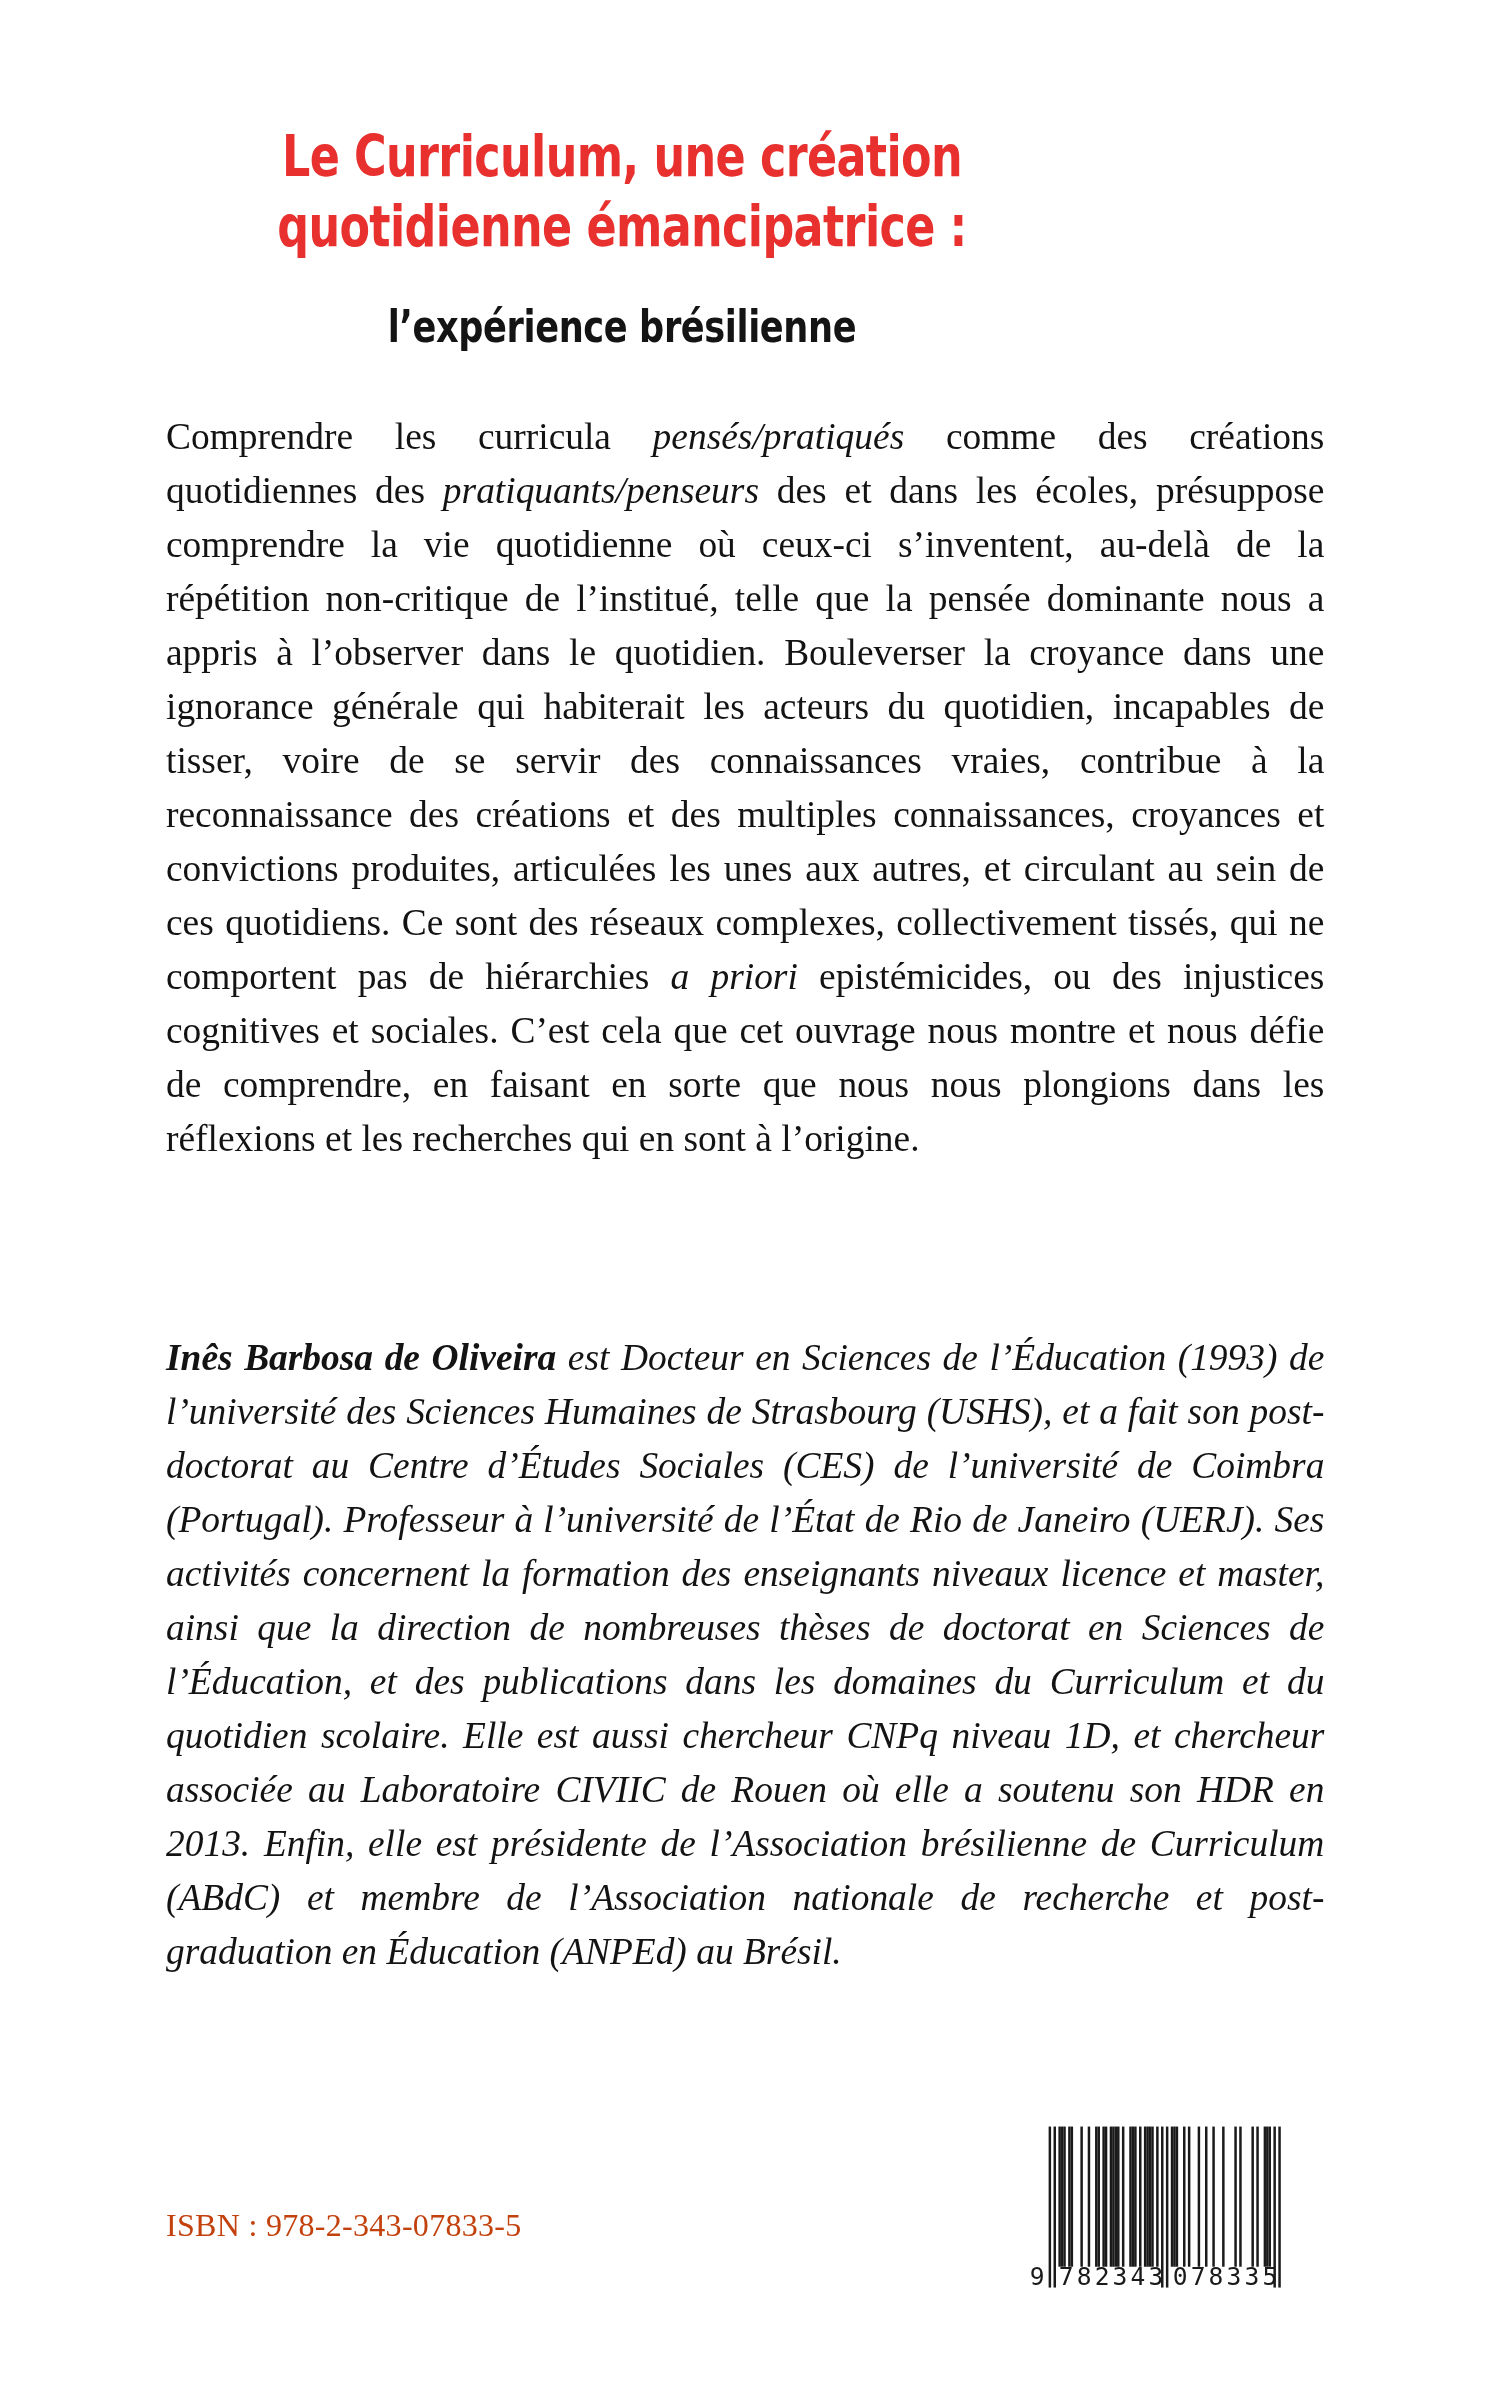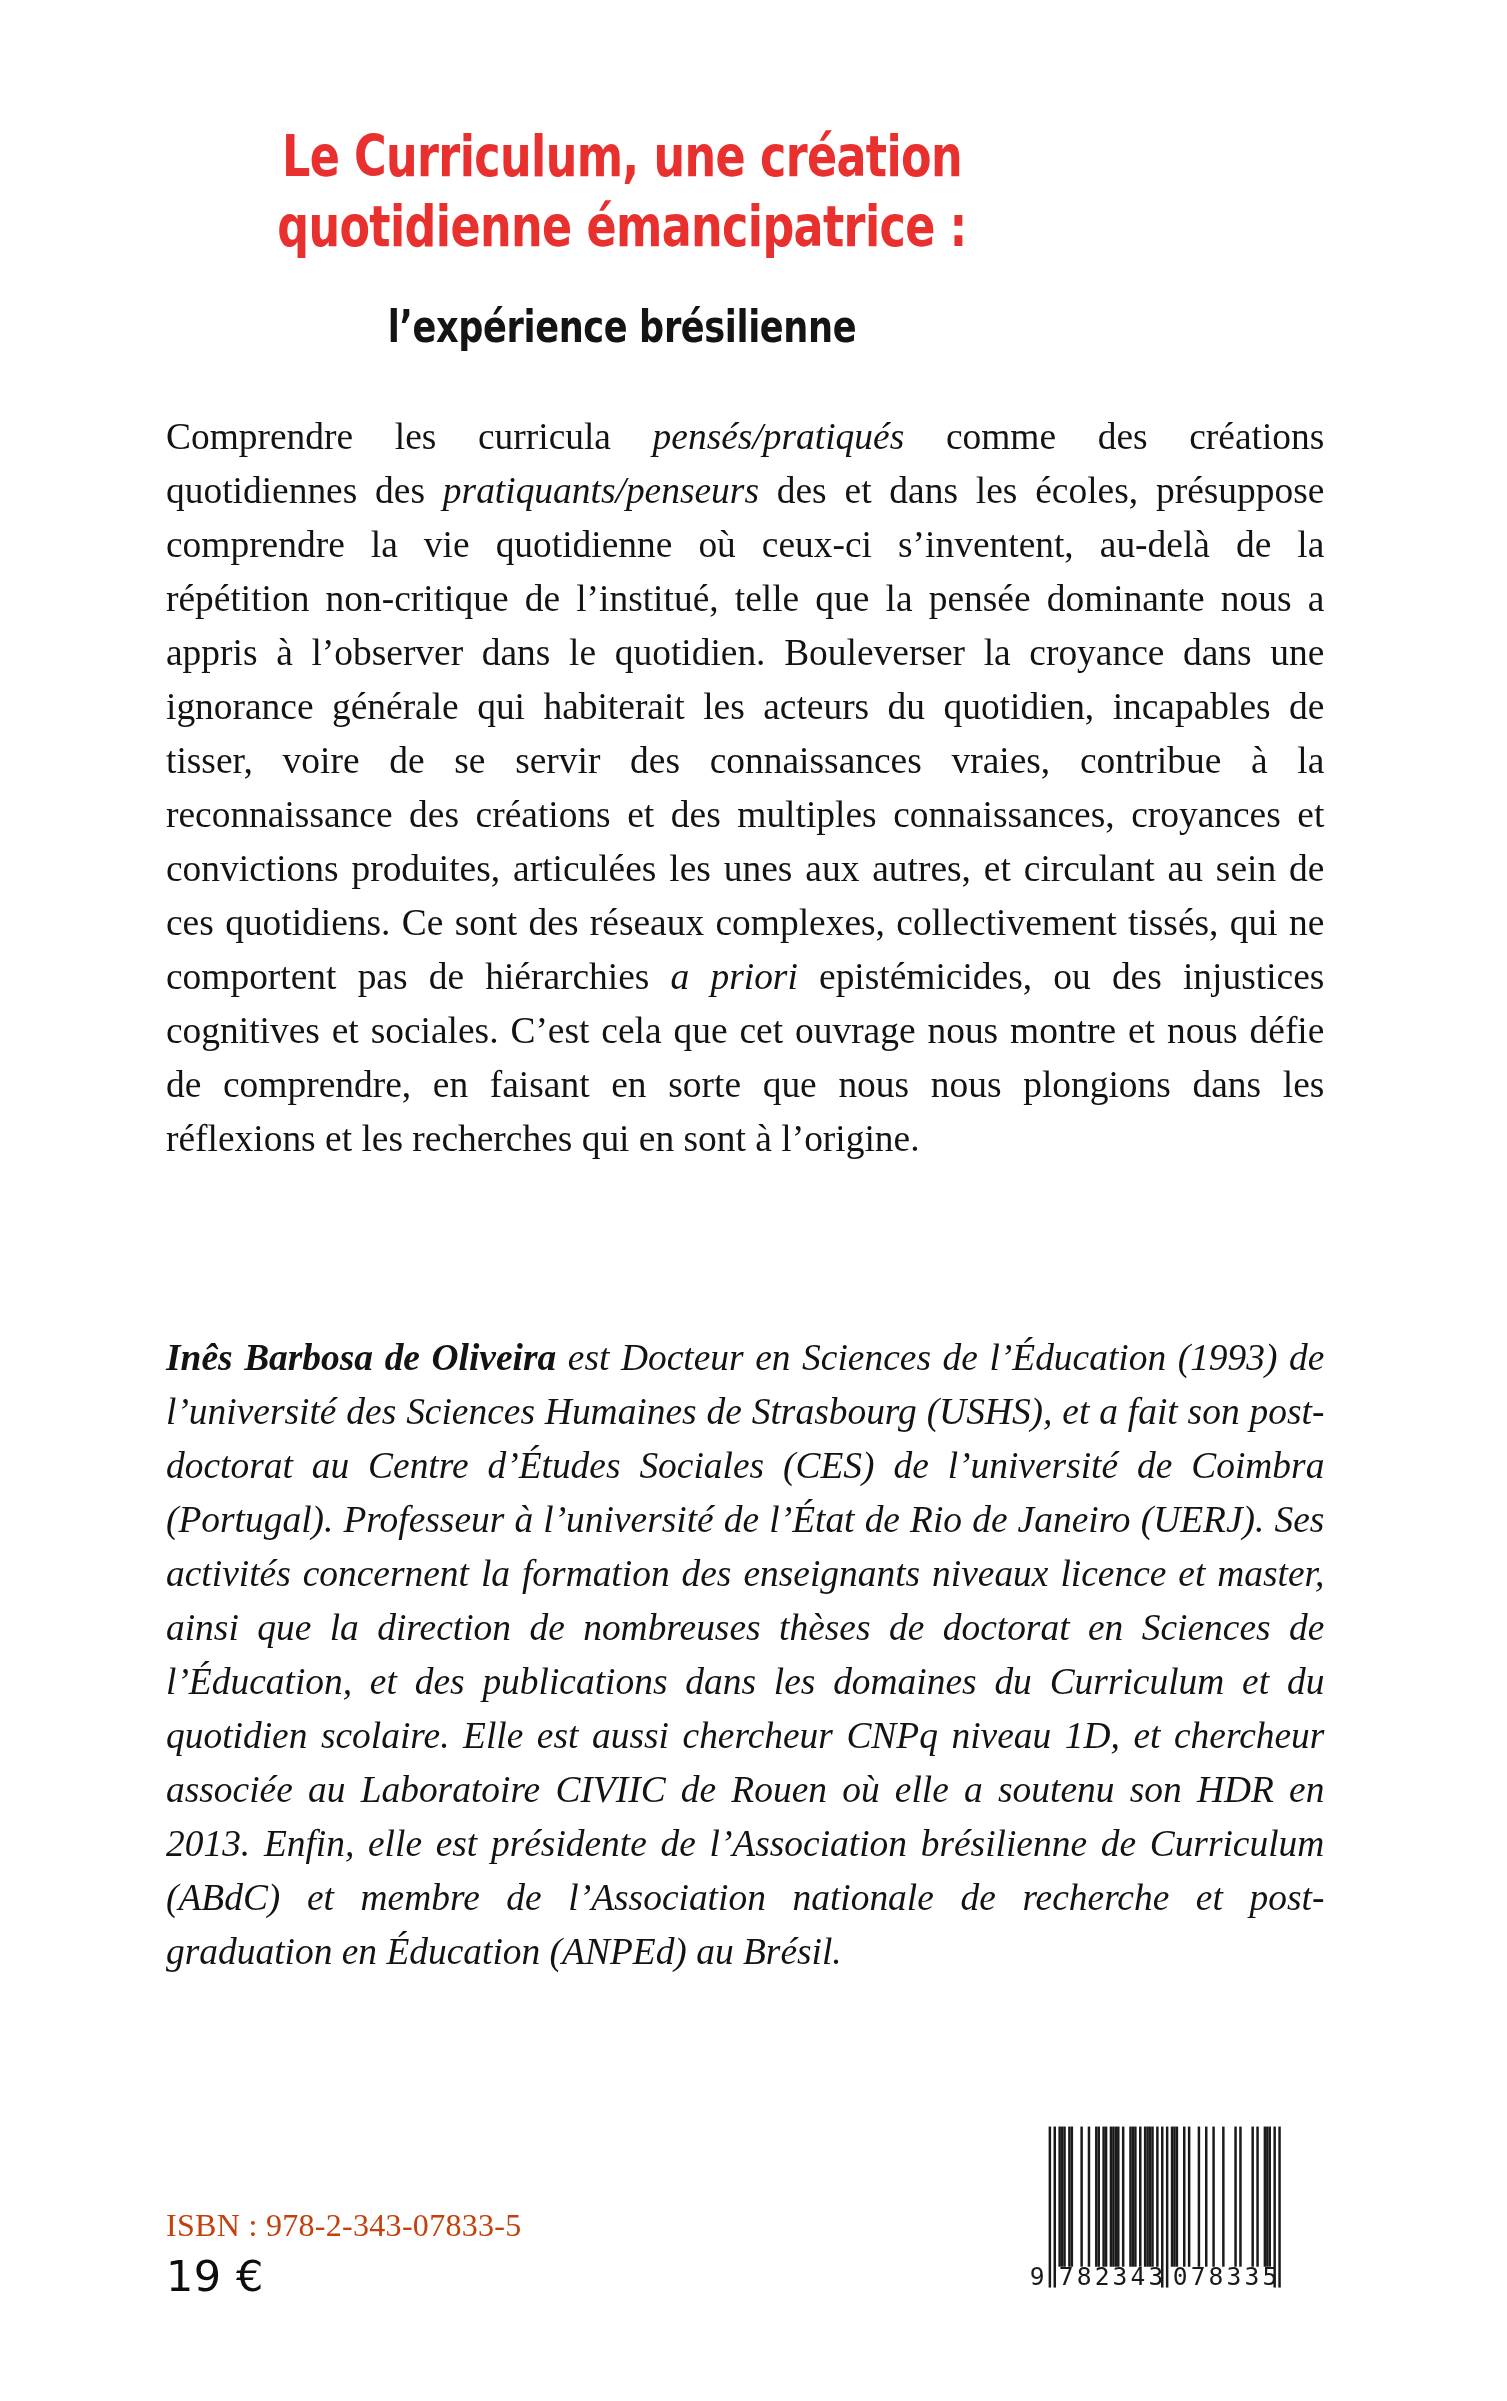--- a/index.html
+++ b/index.html
@@ -146,21 +146,20 @@
     <div class="title-line">quotidienne émancipatrice :</div>
     <div class="subtitle-line">l’expérience brésilienne</div>
   </div>
 
   <div class="textcol" id="blurb"><span>Comprendre les curricula </span><em>pensés/pratiqués</em><span> comme des créations quotidiennes des </span><em>pratiquants/penseurs</em><span> des et dans les écoles, présuppose comprendre la vie quotidienne où ceux-ci s’inventent, au-delà de la répétition non-critique de l’institué, telle que la pensée dominante nous a appris à l’observer dans le quotidien. Bouleverser la croyance dans une ignorance générale qui habiterait les acteurs du quotidien, incapables de tisser, voire de se servir des connaissances vraies, contribue à la reconnaissance des créations et des multiples connaissances, croyances et convictions produites, articulées les unes aux autres, et circulant au sein de ces quotidiens. Ce sont des réseaux complexes, collectivement tissés, qui ne comportent pas de hiérarchies </span><em>a priori</em><span> epistémicides, ou des injustices cognitives et sociales. C’est cela que cet ouvrage nous montre et nous défie de comprendre, en faisant en sorte que nous nous plongions dans les réflexions et les recherches qui en sont à l’origine.</span></div>
 
   <div class="textcol" id="bio"><span class="author-name">Inês Barbosa de Oliveira</span><span> est Docteur en Sciences de l’Éducation (1993) de l’université des Sciences Humaines de Strasbourg (USHS), et a fait son post-doctorat au Centre d’Études Sociales (CES) de l’université de Coimbra (Portugal). Professeur à l’université de l’État de Rio de Janeiro (UERJ). Ses activités concernent la formation des enseignants niveaux licence et master, ainsi que la direction de nombreuses thèses de doctorat en Sciences de l’Éducation, et des publications dans les domaines du Curriculum et du quotidien scolaire. Elle est aussi chercheur CNPq niveau 1D, et chercheur associée au Laboratoire CIVIIC de Rouen où elle a soutenu son HDR en 2013. Enfin, elle est présidente de l’Association brésilienne de Curriculum (ABdC) et membre de l’Association nationale de recherche et post-graduation en Éducation (ANPEd) au Brésil.</span></div>
 
   <div class="footer-left">
     <div class="isbn">ISBN : 978-2-343-07833-5</div>
-    <div class="price">19 €</div>
   </div>
 
   <div id="barcode-area">
     <svg id="barcode-svg" viewBox="0 0 340 230" xmlns="http://www.w3.org/2000/svg">
         <rect x="26.00" y="10" width="2.62" height="170" fill="#1a1a1a"></rect>
         <rect x="31.16" y="10" width="2.62" height="170" fill="#1a1a1a"></rect>
         <rect x="36.32" y="10" width="2.62" height="148" fill="#1a1a1a"></rect>
         <rect x="38.90" y="10" width="2.62" height="148" fill="#1a1a1a"></rect>
         <rect x="41.48" y="10" width="2.62" height="148" fill="#1a1a1a"></rect>
         <rect x="46.64" y="10" width="2.62" height="148" fill="#1a1a1a"></rect>

